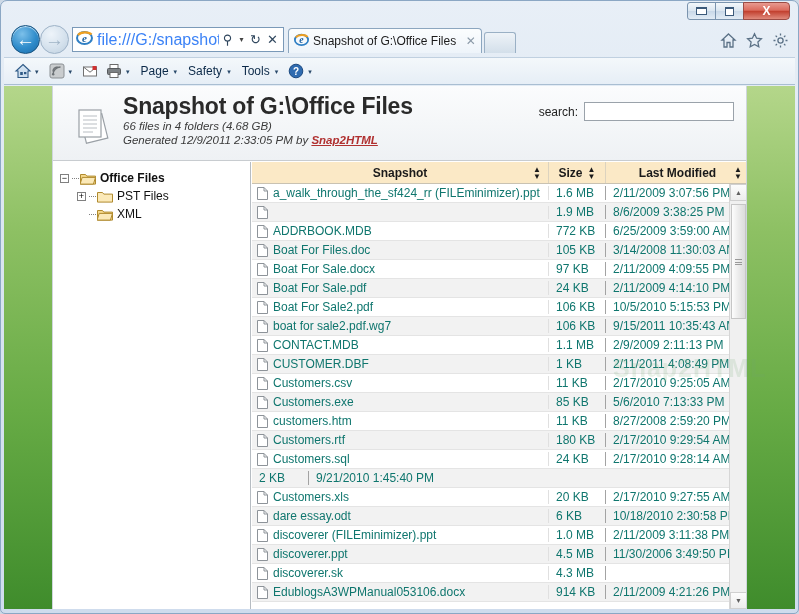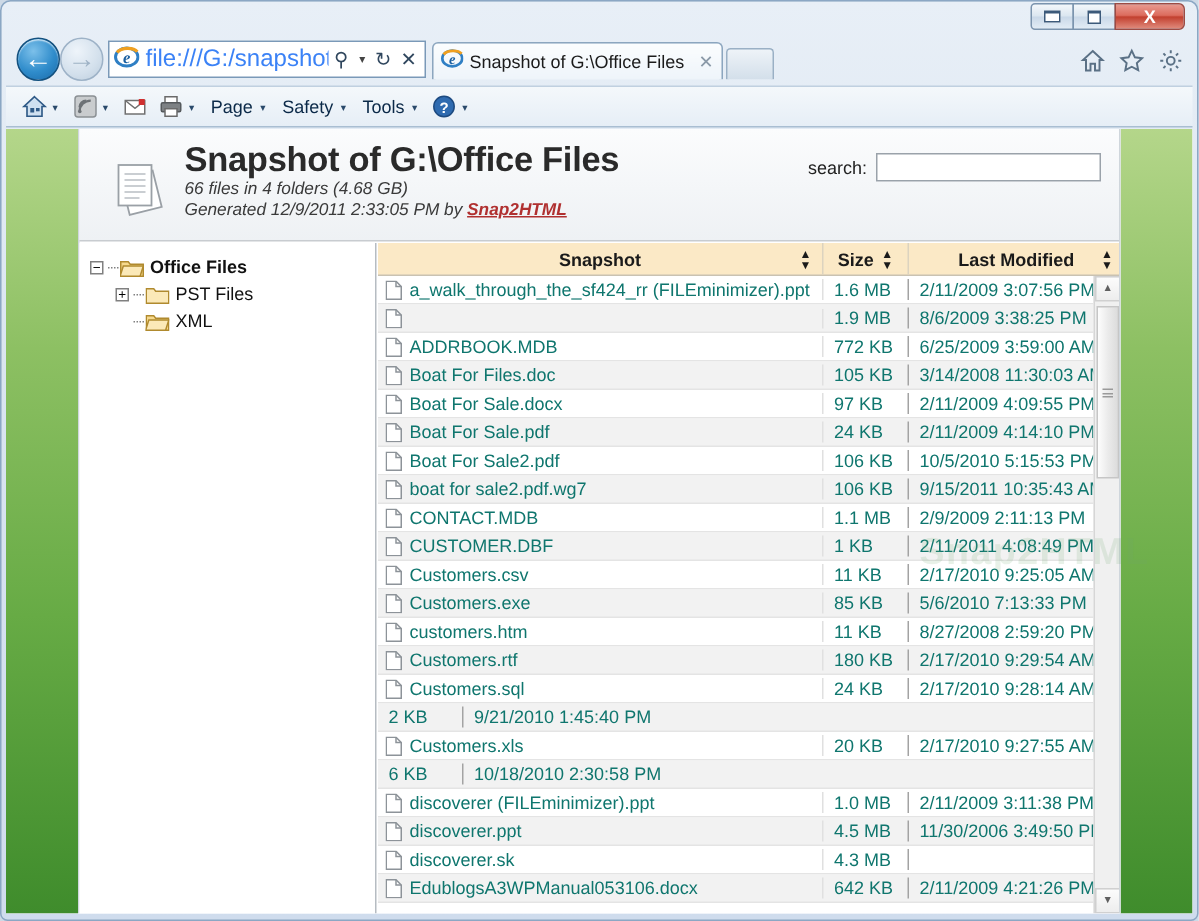--- a/index.html
+++ b/index.html
@@ -738,20 +738,27 @@
                   <span class="fileico"><svg width="11" height="13" viewBox="0 0 11 13">
                       <path d="M0.5 0.5 h6.5 l3.5 3.5 v8.5 h-10 z" fill="#ffffff" stroke="#8d9399"></path>
                       <path d="M7 0.5 v3.5 h3.5" fill="none" stroke="#8d9399"></path>
                     </svg></span>
                   <span>Customers.xls</span>
                 </div>
                 <div class="td c-size"><span>20 KB</span></div>
                 <div class="td c-date"><span>2/17/2010 9:27:55 AM</span></div>
               </div>
               <div class="trow">
+                <div class="td c-name">
+                  <span class="fileico"><svg width="11" height="13" viewBox="0 0 11 13">
+                      <path d="M0.5 0.5 h6.5 l3.5 3.5 v8.5 h-10 z" fill="#ffffff" stroke="#8d9399"></path>
+                      <path d="M7 0.5 v3.5 h3.5" fill="none" stroke="#8d9399"></path>
+                    </svg></span>
+                  <span>dare essay.odt</span>
+                </div>
                 <div class="td c-size"><span>6 KB</span></div>
                 <div class="td c-date"><span>10/18/2010 2:30:58 PM</span></div>
               </div>
               <div class="trow">
                 <div class="td c-name">
                   <span class="fileico"><svg width="11" height="13" viewBox="0 0 11 13">
                       <path d="M0.5 0.5 h6.5 l3.5 3.5 v8.5 h-10 z" fill="#ffffff" stroke="#8d9399"></path>
                       <path d="M7 0.5 v3.5 h3.5" fill="none" stroke="#8d9399"></path>
                     </svg></span>
                   <span>discoverer (FILEminimizer).ppt</span>
@@ -781,21 +788,21 @@
                 <div class="td c-size"><span>4.3 MB</span></div>
               </div>
               <div class="trow">
                 <div class="td c-name">
                   <span class="fileico"><svg width="11" height="13" viewBox="0 0 11 13">
                       <path d="M0.5 0.5 h6.5 l3.5 3.5 v8.5 h-10 z" fill="#ffffff" stroke="#8d9399"></path>
                       <path d="M7 0.5 v3.5 h3.5" fill="none" stroke="#8d9399"></path>
                     </svg></span>
                   <span>EdublogsA3WPManual053106.docx</span>
                 </div>
-                <div class="td c-size"><span>642 KB</span></div>
+                <div class="td c-size"><span>914 KB</span></div>
                 <div class="td c-date"><span>2/11/2009 4:21:26 PM</span></div>
               </div>
             </div>
 
         <div id="vscroll">
           <div class="sbtn up">▲</div>
           <div id="sthumb">
                 <span class="grip"></span>
               </div>
           <div class="sbtn down">▼</div>

